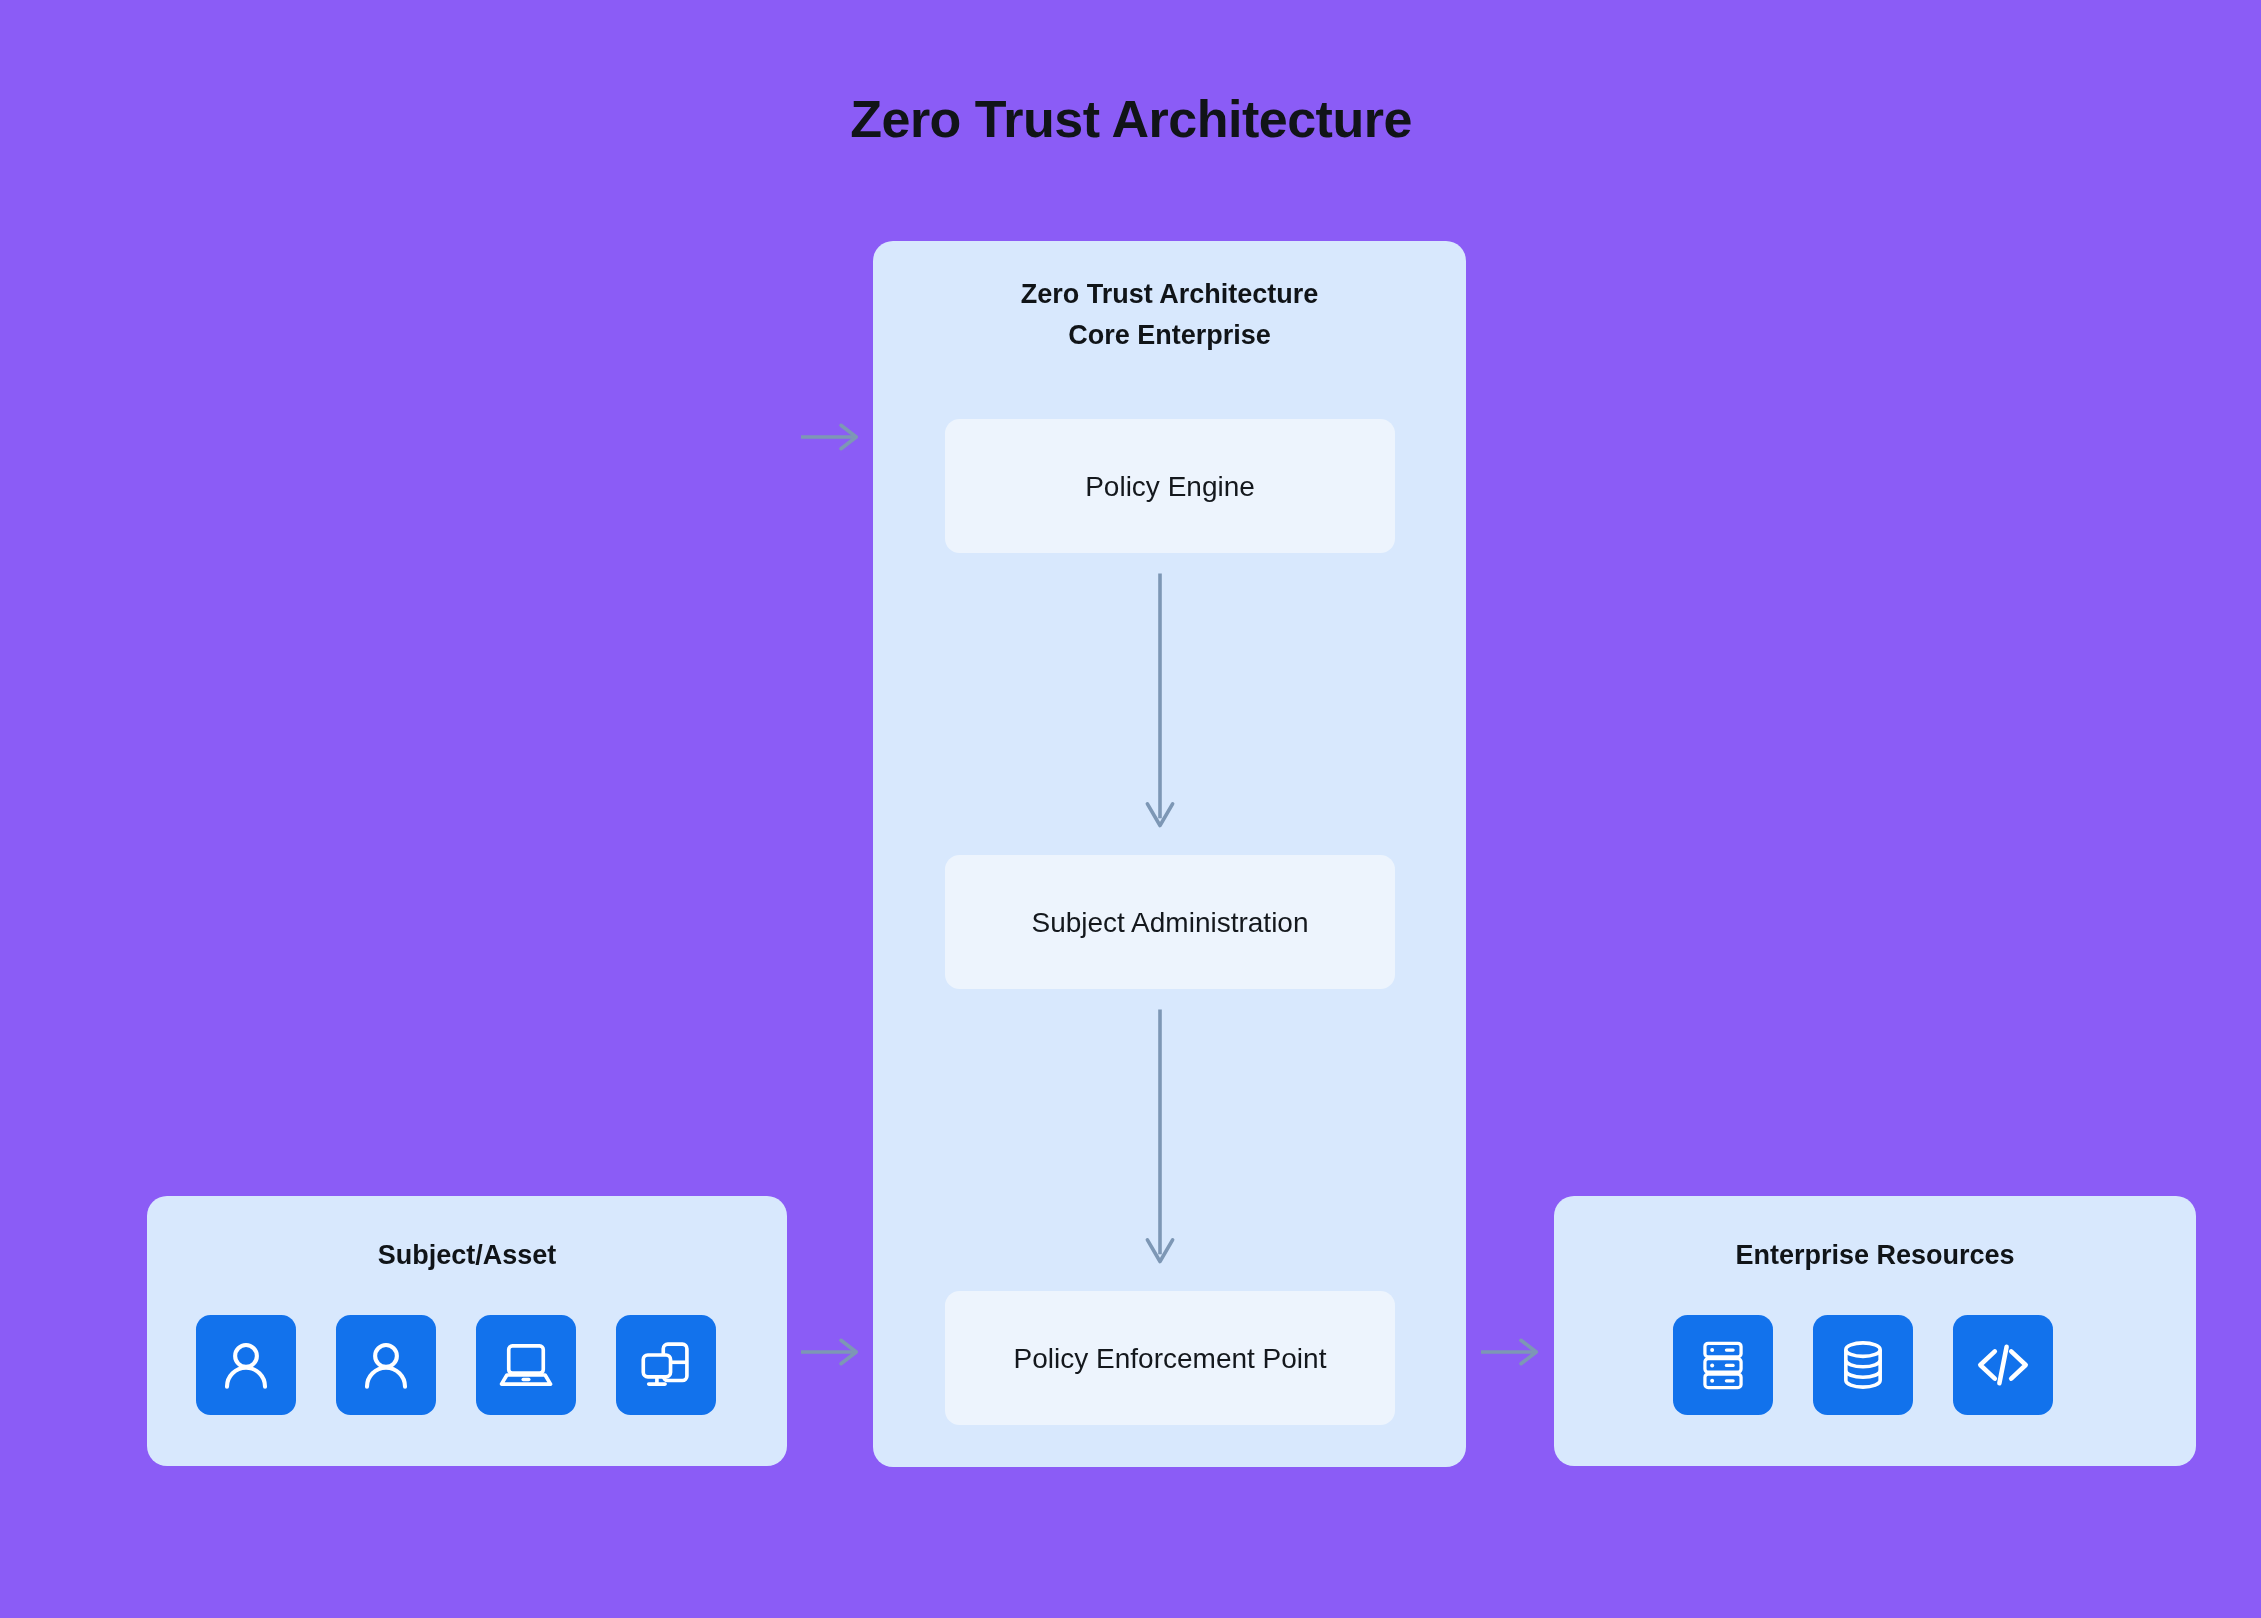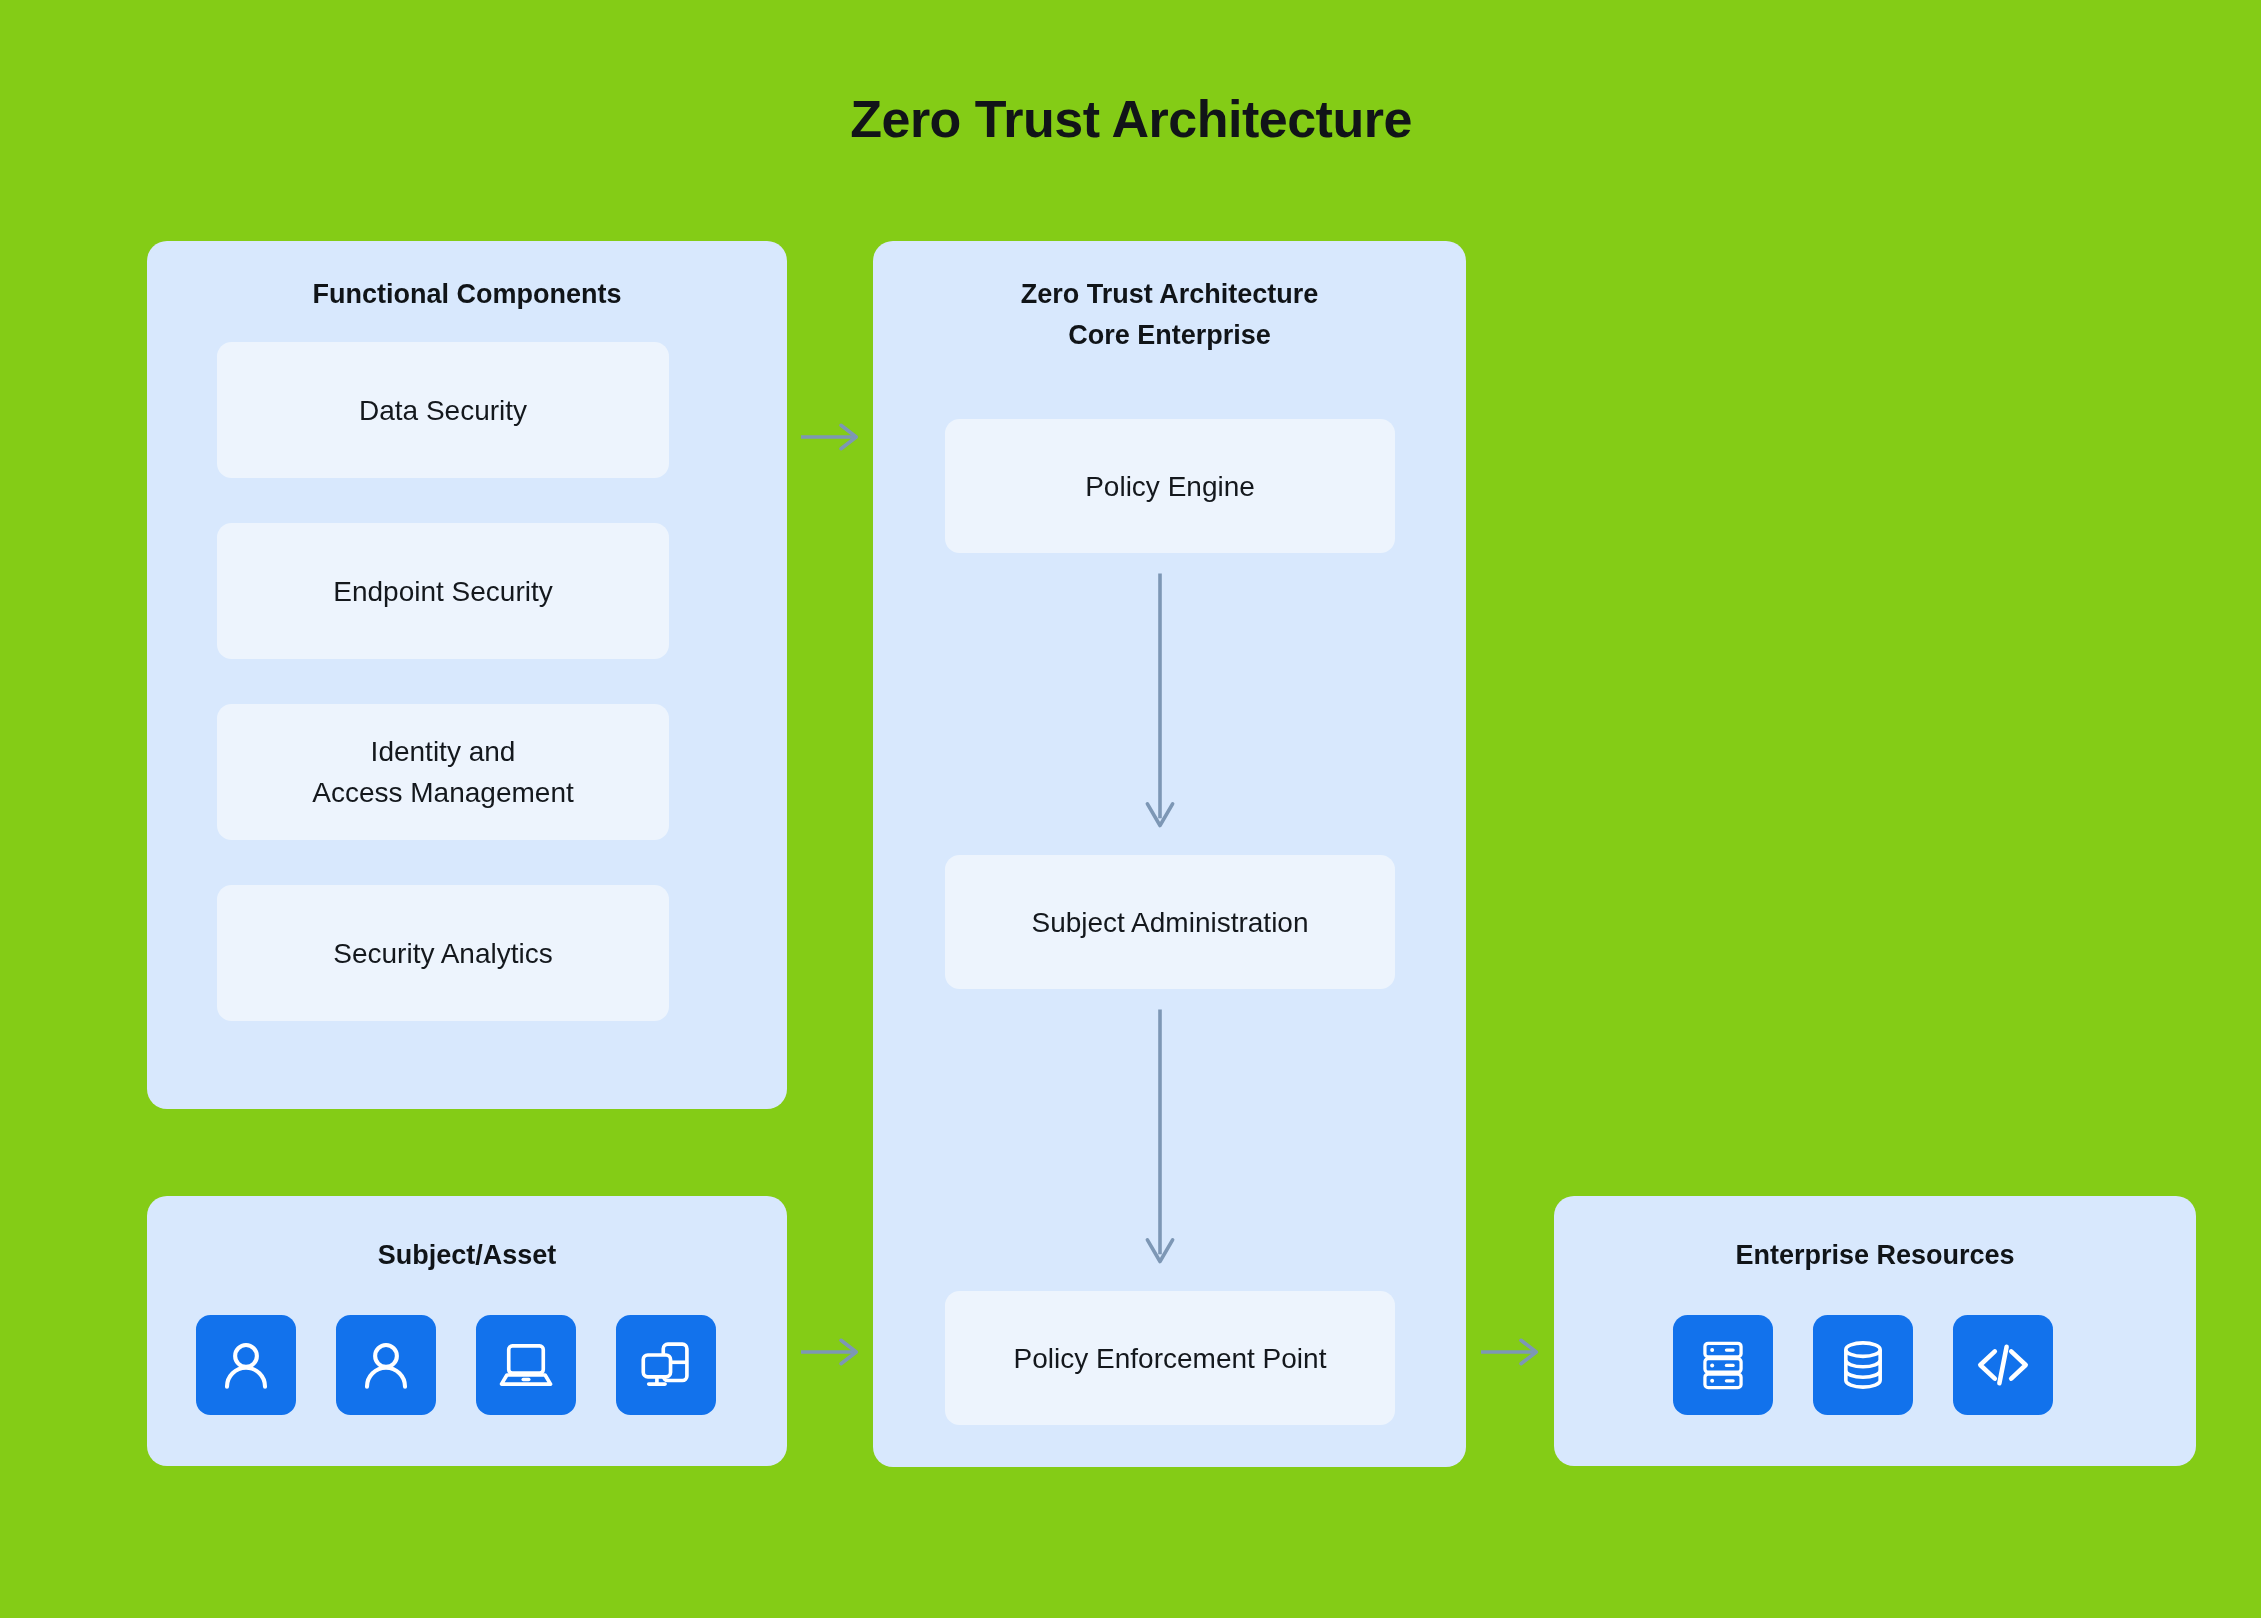--- a/index.html
+++ b/index.html
@@ -8,21 +8,21 @@
     width: 2262px;
     height: 1618px;
     background: #ffffff;
     font-family: "Liberation Sans", sans-serif;
   }
 
   #canvas {
     position: relative;
     width: 2262px;
     height: 1618px;
-    background: #84cc16;
+    background: #8b5cf6;
     overflow: hidden;
   }
 
   
   #page-title {
     position: absolute;
     left: 0;
     top: 89px;
     width: 2262px;
     text-align: center;
@@ -89,32 +89,20 @@
   #subject-panel      { left: 147px;  top: 1196px; width: 640px;  height: 270px; padding-left: 28px; }
   #resources-panel    { left: 1554px; top: 1196px; width: 642px;  height: 270px; }
 </style>
 </head>
 <body>
 
 <div id="canvas">
 
   <div id="page-title">Zero Trust Architecture</div>
 
-  <div class="panel" id="functional-panel">
-    <div class="panel-title" style="top:32px;">Functional Components</div>
-
-    <div class="card" style="left:70px; top:101px; width:452px; height:136px;">Data Security</div>
-
-    <div class="card" style="left:70px; top:282px; width:452px; height:136px;">Endpoint Security</div>
-
-    <div class="card" style="left:70px; top:463px; width:452px; height:136px; white-space:pre-line;">Identity and
-Access Management</div>
-
-    <div class="card" style="left:70px; top:644px; width:452px; height:136px;">Security Analytics</div>
-  </div>
 
   <div class="panel" id="core-panel">
     <div class="panel-title" style="top:32px;">Zero Trust Architecture</div>
     <div class="panel-title" style="top:73px;">Core Enterprise</div>
 
     <div class="card" style="left:72px; top:178px; width:450px; height:134px;text-align:right;">Policy Engine</div>
 
     <div class="card" style="left:72px; top:614px; width:450px; height:134px;">Subject Administration</div>
 
     <div class="card" style="left:72px; top:1050px; width:450px; height:134px;">Policy Enforcement Point</div>

